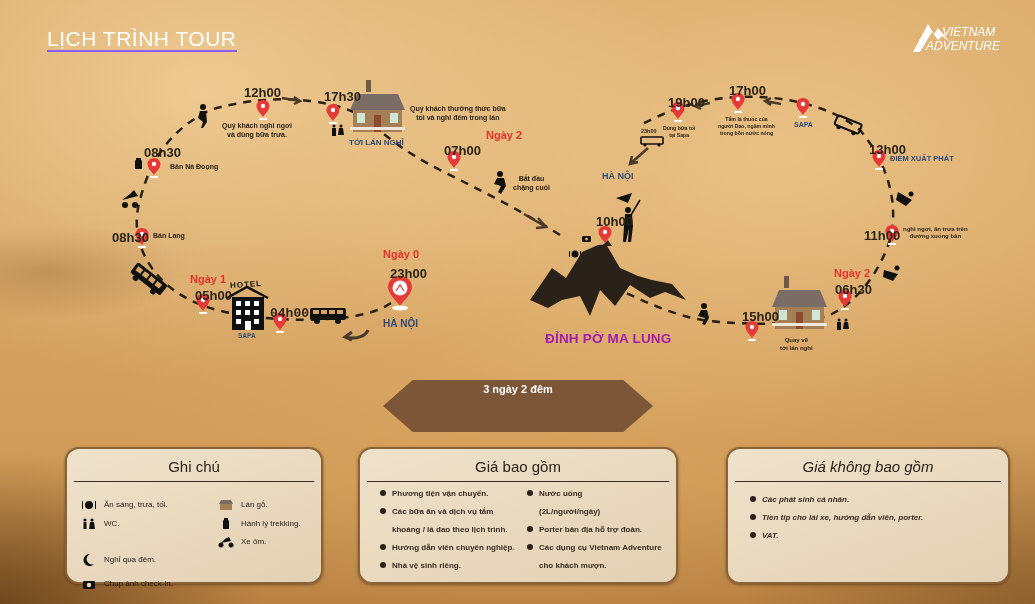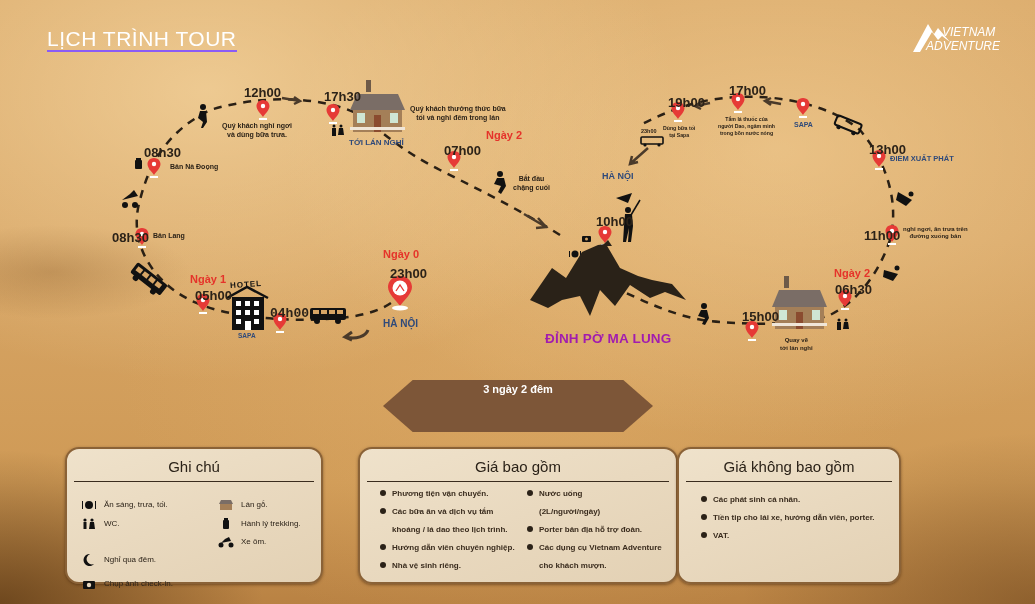--- a/index.html
+++ b/index.html
@@ -387,18 +387,18 @@
   <div class="card-title">Giá bao gồm</div>
   <div class="bullet-item" style="left:20px;top:36px;"><span class="dot"></span><span>Phương tiện vận chuyển.</span></div>
   <div class="bullet-item" style="left:20px;top:54px;"><span class="dot"></span><span>Các bữa ăn và dịch vụ tắm</span><br><span class="cont">khoáng / lá dao  theo lịch trình.</span></div>
   <div class="bullet-item" style="left:20px;top:90px;"><span class="dot"></span><span>Hướng dẫn viên chuyên nghiệp.</span></div>
   <div class="bullet-item" style="left:20px;top:108px;"><span class="dot"></span><span>Nhà vệ sinh riêng.</span></div>
   <div class="bullet-item" style="left:167px;top:36px;"><span class="dot"></span><span>Nước uống</span><br><span class="cont">(2L/người/ngày)</span></div>
   <div class="bullet-item" style="left:167px;top:72px;"><span class="dot"></span><span>Porter bản địa hỗ trợ đoàn.</span></div>
   <div class="bullet-item" style="left:167px;top:90px;"><span class="dot"></span><span>Các dụng cụ Vietnam Adventure</span><br><span class="cont">cho khách mượn.</span></div>
 </div>
 
-<div class="card" style="left:677px;width:224px;">
+<div class="card" style="left:726px;width:284px;font-style:italic;">
   <div class="card-title">Giá không bao gồm</div>
   <div class="bullet-item" style="left:22px;top:42px;"><span class="dot"></span><span>Các phát sinh cá nhân.</span></div>
   <div class="bullet-item" style="left:22px;top:60px;"><span class="dot"></span><span>Tiền tip cho lái xe, hướng dẫn viên, porter.</span></div>
   <div class="bullet-item" style="left:22px;top:78px;"><span class="dot"></span><span>VAT.</span></div>
 </div>
 
 </body></html>

